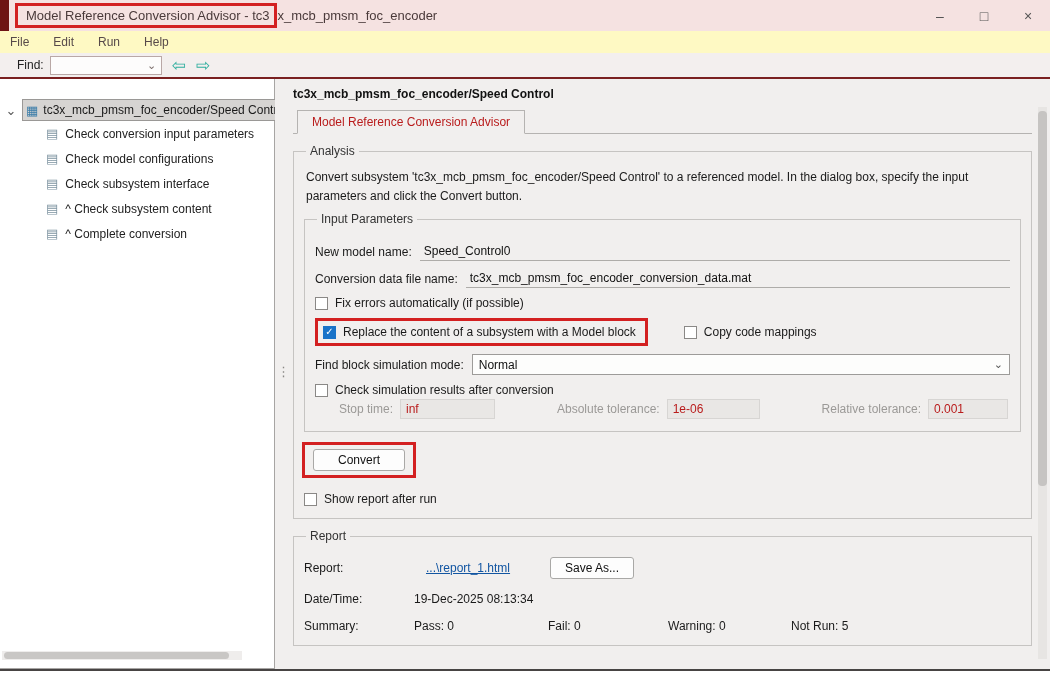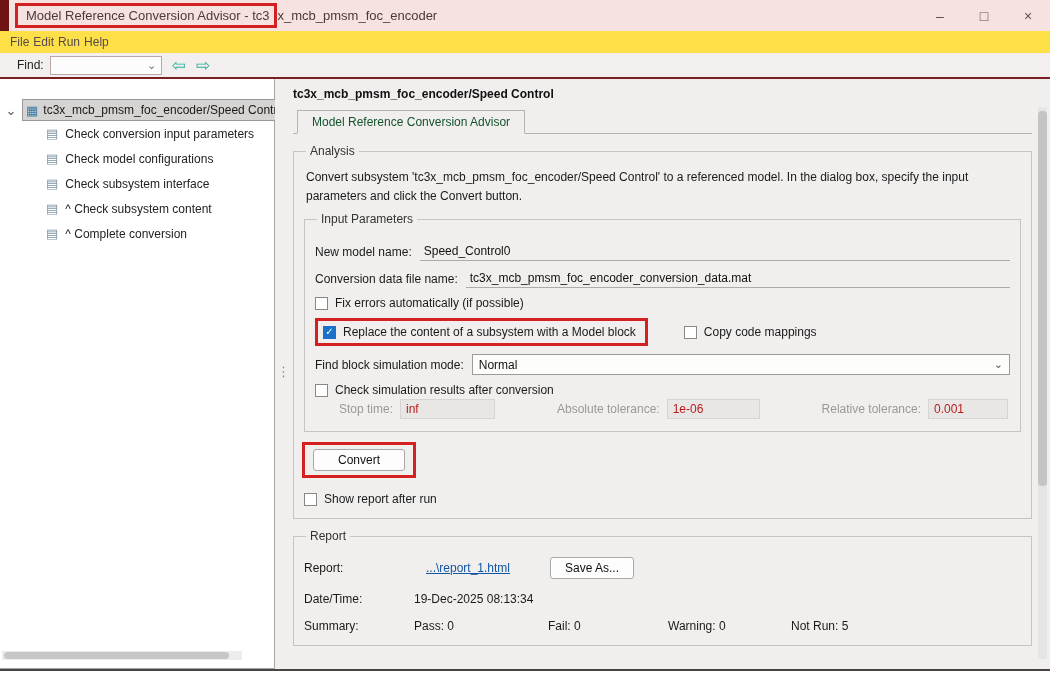--- a/index.html
+++ b/index.html
@@ -10,21 +10,21 @@
   .titlebar { position:relative; height:31px; background:#f5e2e1; display:flex; align-items:center; }
   .app-icon-strip { width:9px; height:31px; background:#6e1414; flex:none; }
   .red-box { border:3px solid #d32021; }
   .title-box { margin-left:6px; padding:2px 4px 2px 8px; display:flex; align-items:center; }
   .titlebar-title { font-size:13px; color:#4a3a3a; white-space:nowrap; }
   .title-rest { font-size:13px; color:#4a3a3a; white-space:nowrap; margin-left:1px; }
   .win-controls { margin-left:auto; display:flex; align-items:center; height:100%; }
   .win-btn { width:44px; height:100%; display:flex; align-items:center; justify-content:center; font-size:14px; color:#555; cursor:default; }
 
   
-  .menubar { height:22px; background:#fde047; display:flex; align-items:center; padding-left:8px; }
+  .menubar { height:22px; background:#fef9c3; display:flex; align-items:center; padding-left:8px; gap:20px; }
   .menu-item { font-size:12px; color:#574a4a; padding:2px 2px; }
 
   
   .findbar { height:24px; background:#f3efee; display:flex; align-items:center; padding-left:17px; }
   .find-label { font-size:12px; color:#222; margin-right:6px; }
   .find-combo { position:relative; width:112px; height:19px; background:#fdfcfc; border:1px solid #b9a8a6; display:flex; align-items:center; }
   .find-input { border:0; outline:none; background:transparent; width:94px; height:15px; font-size:12px; padding-left:3px; font-family:"Liberation Sans",sans-serif; }
   .combo-chev { width:14px; text-align:center; color:#7a6c6a; font-size:11px; }
   .nav-arrow { font-size:17px; color:#2fae9e; margin-left:10px; line-height:1; }
 
@@ -45,21 +45,21 @@
   .tree-hscroll { position:absolute; left:2px; bottom:8px; width:240px; height:9px; background:#efedec; }
   .tree-hthumb { position:absolute; left:2px; top:1px; width:225px; height:7px; background:#c9c7c5; border-radius:4px; }
 
   .gutter { width:10px; flex:none; background:#f1efee; position:relative; }
   .gutter-dots { position:absolute; top:285px; left:2px; color:#8a8886; font-size:13px; }
 
   
   .main-panel { position:relative; flex:1; background:#f1efee; padding:8px 18px 0 8px; overflow:hidden; }
   .page-title { font-size:12px; font-weight:bold; color:#111; margin-bottom:9px; }
   .tabbar { border-bottom:1px solid #b5b3b1; padding-left:4px; }
-  .tab { display:inline-block; background:#f1efee; border:1px solid #b5b3b1; border-bottom:1px solid #f1efee; margin-bottom:-1px; padding:4px 14px; font-size:12px; color:#14532d; }
+  .tab { display:inline-block; background:#f1efee; border:1px solid #b5b3b1; border-bottom:1px solid #f1efee; margin-bottom:-1px; padding:4px 14px; font-size:12px; color:#b91c1c; }
 
   fieldset.group { border:1px solid #c6c4c2; margin-top:10px; padding:8px 10px 12px 10px; }
   fieldset.group legend { font-size:12px; color:#333; padding:0 4px; margin-left:2px; }
   .desc { font-size:12px; color:#1a1a1a; line-height:1.6; margin:2px 2px 6px 2px; }
 
   .form-row { display:flex; align-items:center; margin-top:8px; }
   .lbl { font-size:12px; color:#1a1a1a; flex:none; margin-right:8px; }
   .uinput { flex:1; border:0; border-bottom:1px solid #aeaca9; background:transparent; font-size:12px; padding:2px 4px; font-family:"Liberation Sans",sans-serif; color:#111; outline:none; }
 
   .checkbox { width:13px; height:13px; border:1px solid #8a8886; background:#fff; display:inline-flex; align-items:center; justify-content:center; margin-right:7px; flex:none; font-size:10px; color:#fff; line-height:1; }

